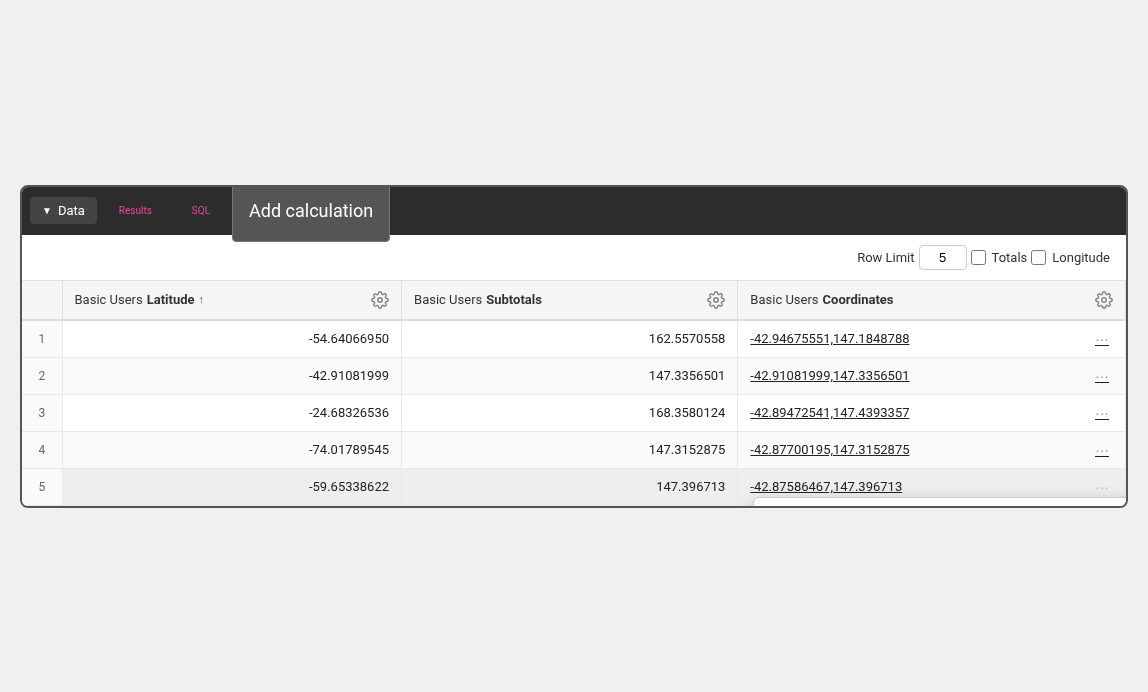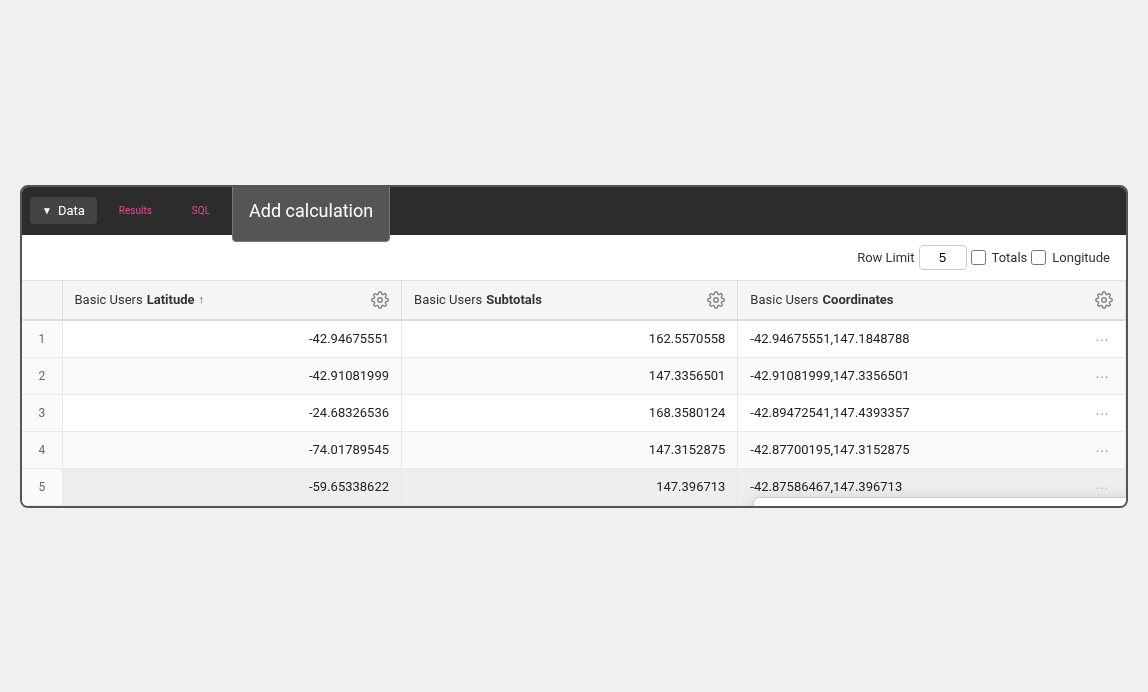--- a/index.html
+++ b/index.html
@@ -152,20 +152,21 @@
       cursor: pointer;
       color: #999;
       font-size: 14px;
       padding: 2px 4px;
       border-radius: 3px;
     }
     .td-coords {
       display: flex;
       align-items: center;
       justify-content: space-between;
+      text-decoration: underline;
     }
     
     .dropdown-wrapper {
       position: relative;
     }
     .context-menu {
       position: absolute;
       top: 100%;
       right: -60px;
       background: #fff;
@@ -254,21 +255,21 @@
                   <path d="M19.4 15a1.65 1.65 0 0 0 .33 1.82l.06.06a2 2 0 0 1-2.83 2.83l-.06-.06a1.65 1.65 0 0 0-1.82-.33 1.65 1.65 0 0 0-1 1.51V21a2 2 0 0 1-4 0v-.09A1.65 1.65 0 0 0 9 19.4a1.65 1.65 0 0 0-1.82.33l-.06.06a2 2 0 0 1-2.83-2.83l.06-.06A1.65 1.65 0 0 0 4.68 15a1.65 1.65 0 0 0-1.51-1H3a2 2 0 0 1 0-4h.09A1.65 1.65 0 0 0 4.6 9a1.65 1.65 0 0 0-.33-1.82l-.06-.06a2 2 0 0 1 2.83-2.83l.06.06A1.65 1.65 0 0 0 9 4.68a1.65 1.65 0 0 0 1-1.51V3a2 2 0 0 1 4 0v.09a1.65 1.65 0 0 0 1 1.51 1.65 1.65 0 0 0 1.82-.33l.06-.06a2 2 0 0 1 2.83 2.83l-.06.06A1.65 1.65 0 0 0 19.4 9a1.65 1.65 0 0 0 1.51 1H21a2 2 0 0 1 0 4h-.09a1.65 1.65 0 0 0-1.51 1z"></path>
               </svg>
             </div>
           </th>
         </tr>
       </thead>
       <tbody>
 
         <tr>
           <td>1</td>
-          <td class="td-number">-42.94675551</td>
+          <td class="td-number">-54.64066950</td>
           <td class="td-number">162.5570558</td>
           <td>
             <div class="td-coords">
               <span>-42.94675551,147.1848788</span>
               <button class="dots-btn">···</button>
             </div>
           </td>
         </tr>
 
         <tr>

